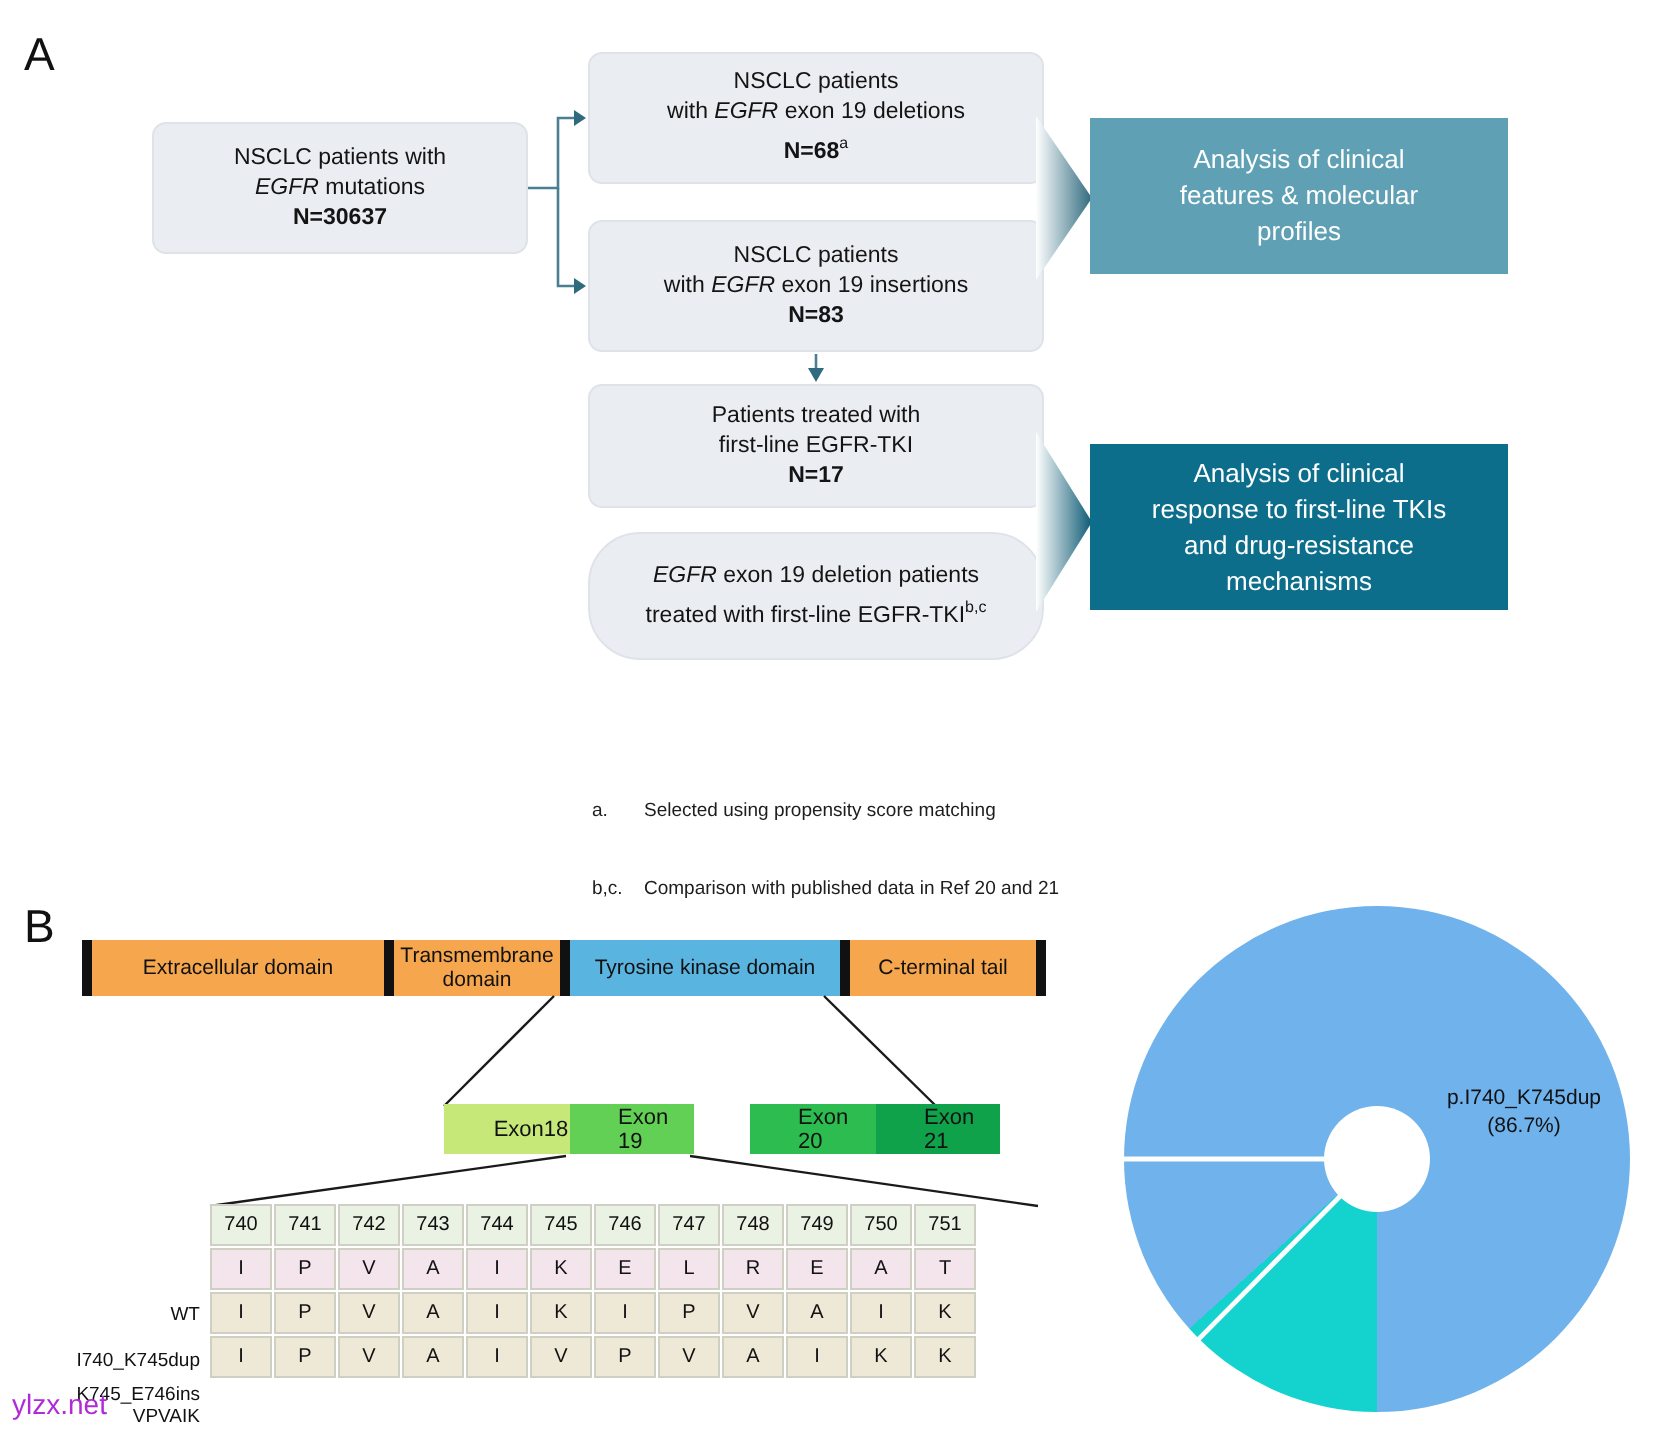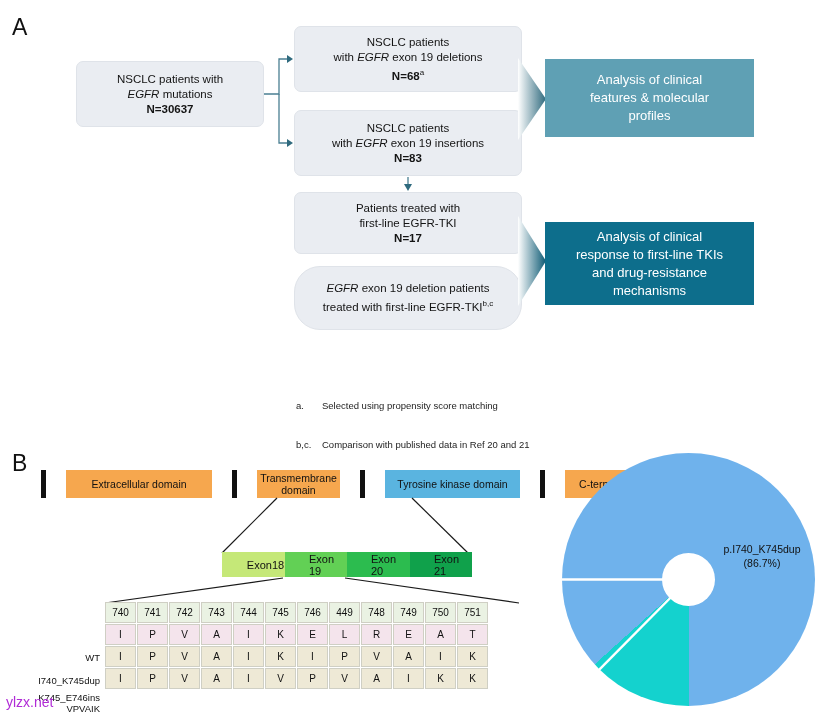--- a/index.html
+++ b/index.html
@@ -243,21 +243,21 @@
     <span>Selected using propensity score matching</span>
   </div>
   <div class="fn-row">
     <span class="fn-key">b,c.</span>
     <span>Comparison with published data in Ref 20 and 21</span>
   </div>
 </div>
 
 <div class="abs panel-letter" style="left:12px; top:450px;">B</div>
 
-<div class="abs" style="left:41px; top:470px; height:28px; display:flex; align-items:stretch;gap:20px;">
+<div class="abs" style="left:41px; top:470px; height:28px; display:flex; align-items:stretch;">
   <div class="domain-tick"></div>
   <div class="domain-seg" style="width:146px; background:#f6a74e;">
     <div><span>Extracellular domain</span></div>
   </div>
   <div class="domain-tick"></div>
   <div class="domain-seg" style="width:83px; background:#f6a74e;">
     <div>
       <span>Transmembrane</span><br>
       <span>domain</span>
     </div>
@@ -282,40 +282,40 @@
   <path d="M345,83 L519,108" stroke="#1a1a1a" stroke-width="1.2" fill="none"></path>
 </svg>
 
 <div class="abs" style="left:222px; top:552px; height:25px; display:flex;">
   <div class="exon-seg" style="width:63px; background:#c5e878;">
     <span>Exon18</span>
   </div>
   <div class="exon-seg" style="width:62px; background:#62d055;">
     <span>Exon 19</span>
   </div>
-  <div class="exon-seg" style="width:63px; background:#2cbc4f;">
+  <div class="exon-seg" style="width:63px; background:#2cbc4f;margin-left:28px;">
     <span>Exon 20</span>
   </div>
   <div class="exon-seg" style="width:62px; background:#10a14b;">
     <span>Exon 21</span>
   </div>
 </div>
 
 <div class="abs" style="left:104px; top:601px;">
   <table class="aa">
     <tbody>
       <tr>
         <td class="hdr">740</td>
         <td class="hdr">741</td>
         <td class="hdr">742</td>
         <td class="hdr">743</td>
         <td class="hdr">744</td>
         <td class="hdr">745</td>
         <td class="hdr">746</td>
-        <td class="hdr">449</td>
+        <td class="hdr">747</td>
         <td class="hdr">748</td>
         <td class="hdr">749</td>
         <td class="hdr">750</td>
         <td class="hdr">751</td>
       </tr>
       <tr>
         <td class="wt">I</td>
         <td class="wt">P</td>
         <td class="wt">V</td>
         <td class="wt">A</td>

